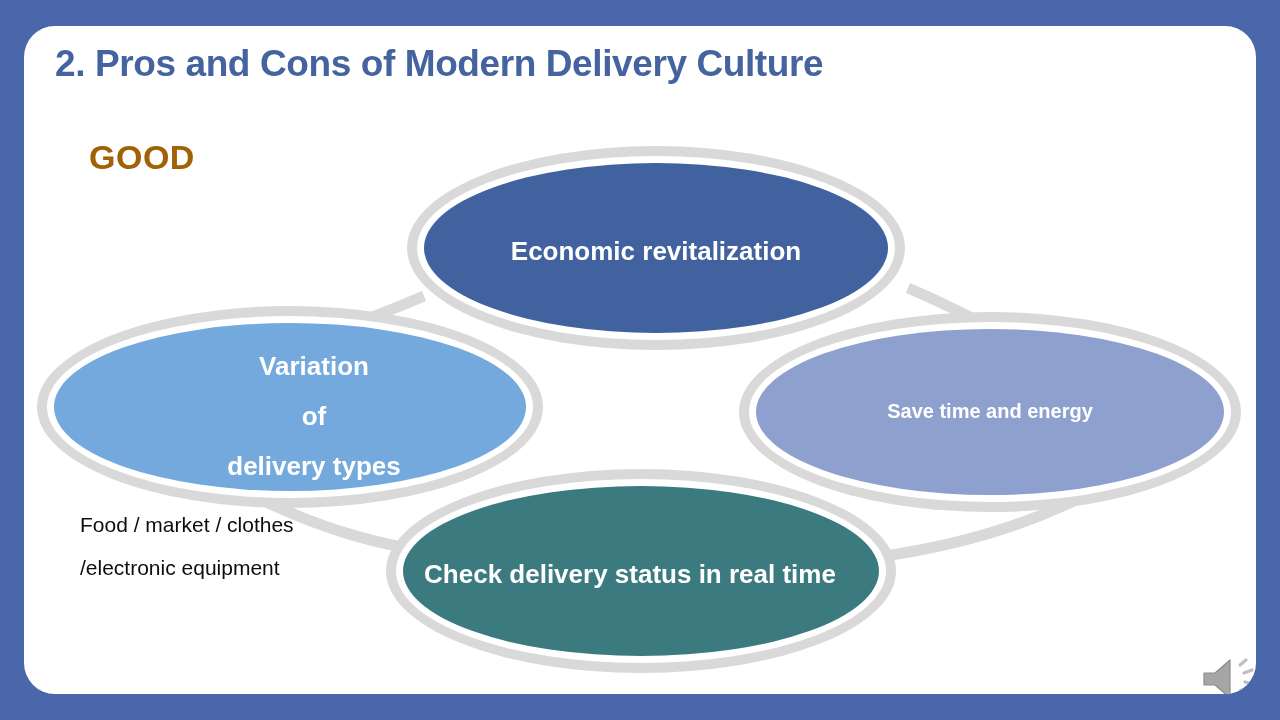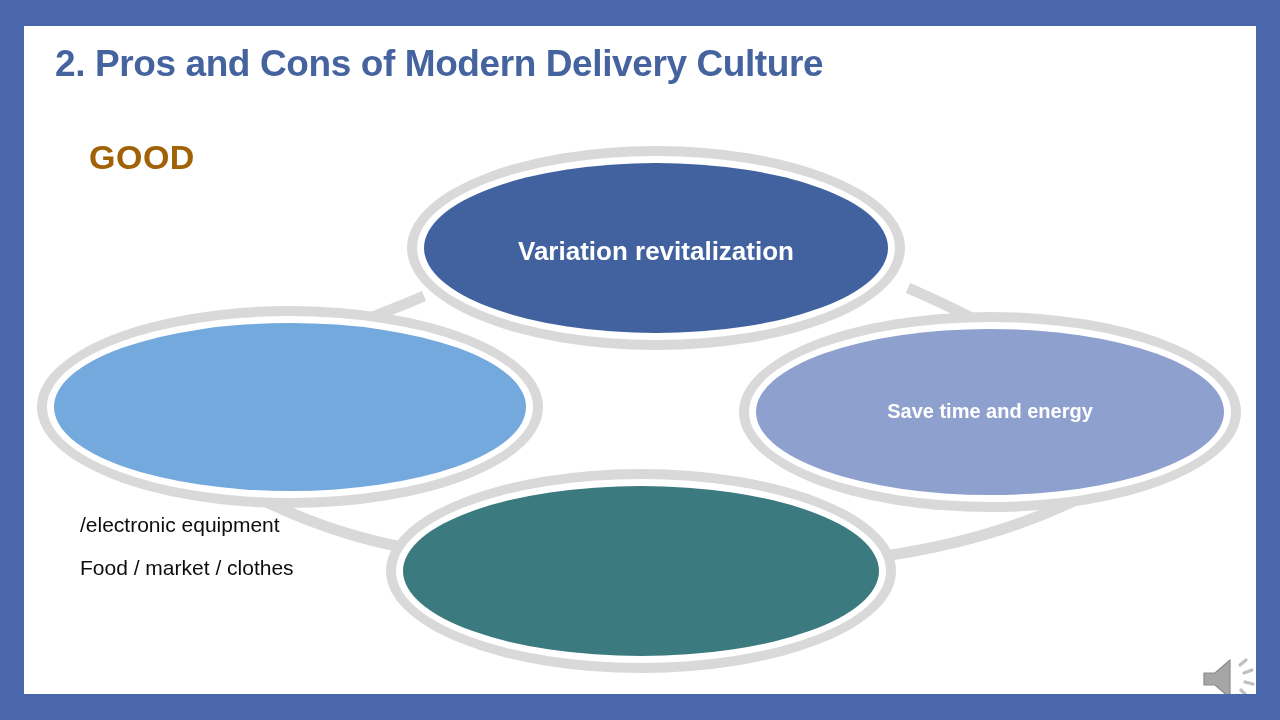--- a/index.html
+++ b/index.html
@@ -23,20 +23,21 @@
   }
 
   .slide-canvas {
     position: absolute;
     left: 24px;
     top: 26px;
     width: 1232px;
     height: 668px;
     background: #ffffff;
     overflow: hidden;
+    border-radius: 31px;
   }
 
   .slide-title {
     position: absolute;
     left: 31px;
     top: 17px;
     font-size: 37px;
     font-weight: bold;
     color: #44639f;
     letter-spacing: -0.4px;
@@ -159,30 +160,34 @@
           <ellipse cx="266" cy="381" rx="236" ry="84" fill="#74a9dd"></ellipse>
 
           <ellipse cx="966" cy="386" rx="241" ry="90" fill="#ffffff"></ellipse>
           <ellipse cx="966" cy="386" rx="234" ry="83" fill="#8da0ce"></ellipse>
 
           <ellipse cx="617" cy="545" rx="245" ry="92" fill="#ffffff"></ellipse>
           <ellipse cx="617" cy="545" rx="238" ry="85" fill="#3b7b80"></ellipse>
         </g>
       </svg>
 
-      <div class="node-label lbl-top">Variation revitalization</div>
-
+      <div class="node-label lbl-top">Economic revitalization</div>
+
+      <div class="node-label lbl-left">Variation
+of
+delivery types</div>
 
       <div class="node-label lbl-right">Save time and energy</div>
 
+      <div class="node-label lbl-bottom">Check delivery status in real time</div>
     </div>
 
     <div class="caption">
+      <div>Food / market / clothes</div>
       <div>/electronic equipment</div>
-      <div>Food / market / clothes</div>
     </div>
 
     <svg class="speaker-icon" viewBox="0 0 64 54">
       <g>
         <path d="M 4 21 L 15 21 L 30 8 L 30 46 L 15 33 L 4 33 Z" fill="#a6a6a6" stroke="#8c8c8c" stroke-width="1.2" stroke-linejoin="round"></path>
         <g stroke="#bfbfbf" stroke-width="3.2" stroke-linecap="round" fill="none">
           <path d="M 40 13 L 46 8"></path>
           <path d="M 44 21 L 52 18"></path>
           <path d="M 45 30 L 53 32"></path>
           <path d="M 41 38 L 47 44"></path>

